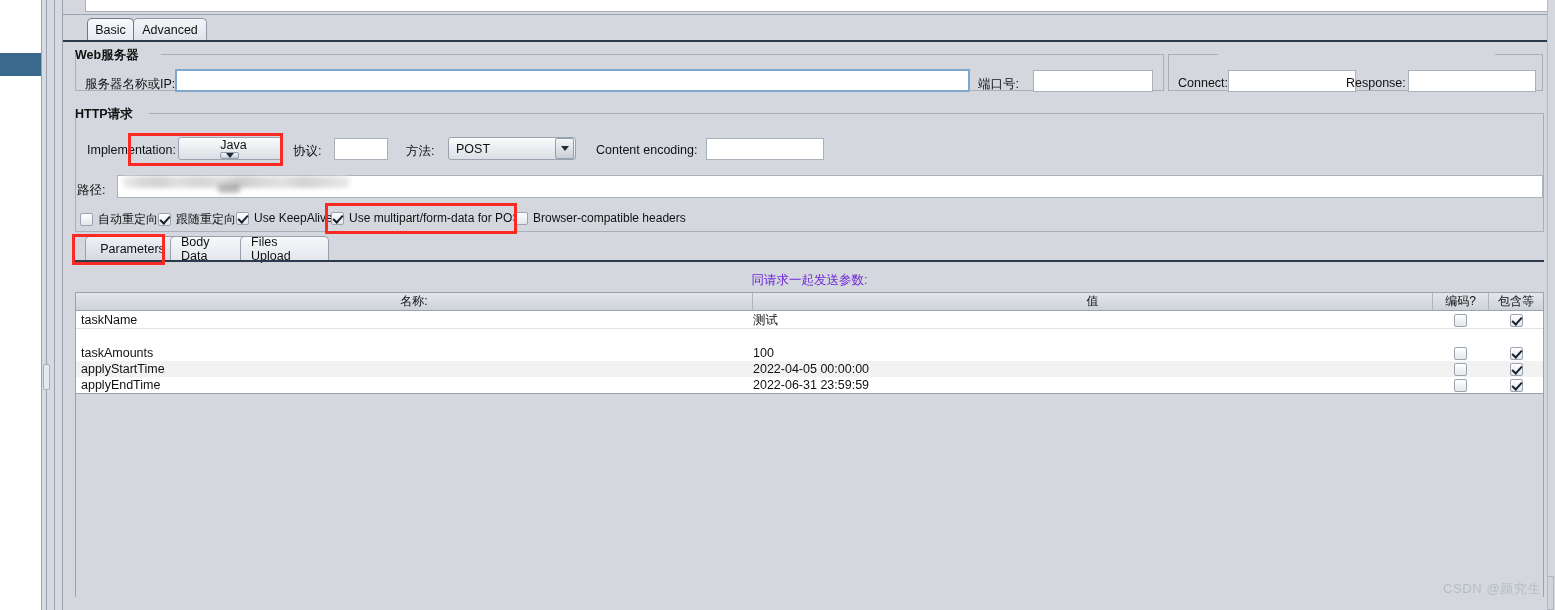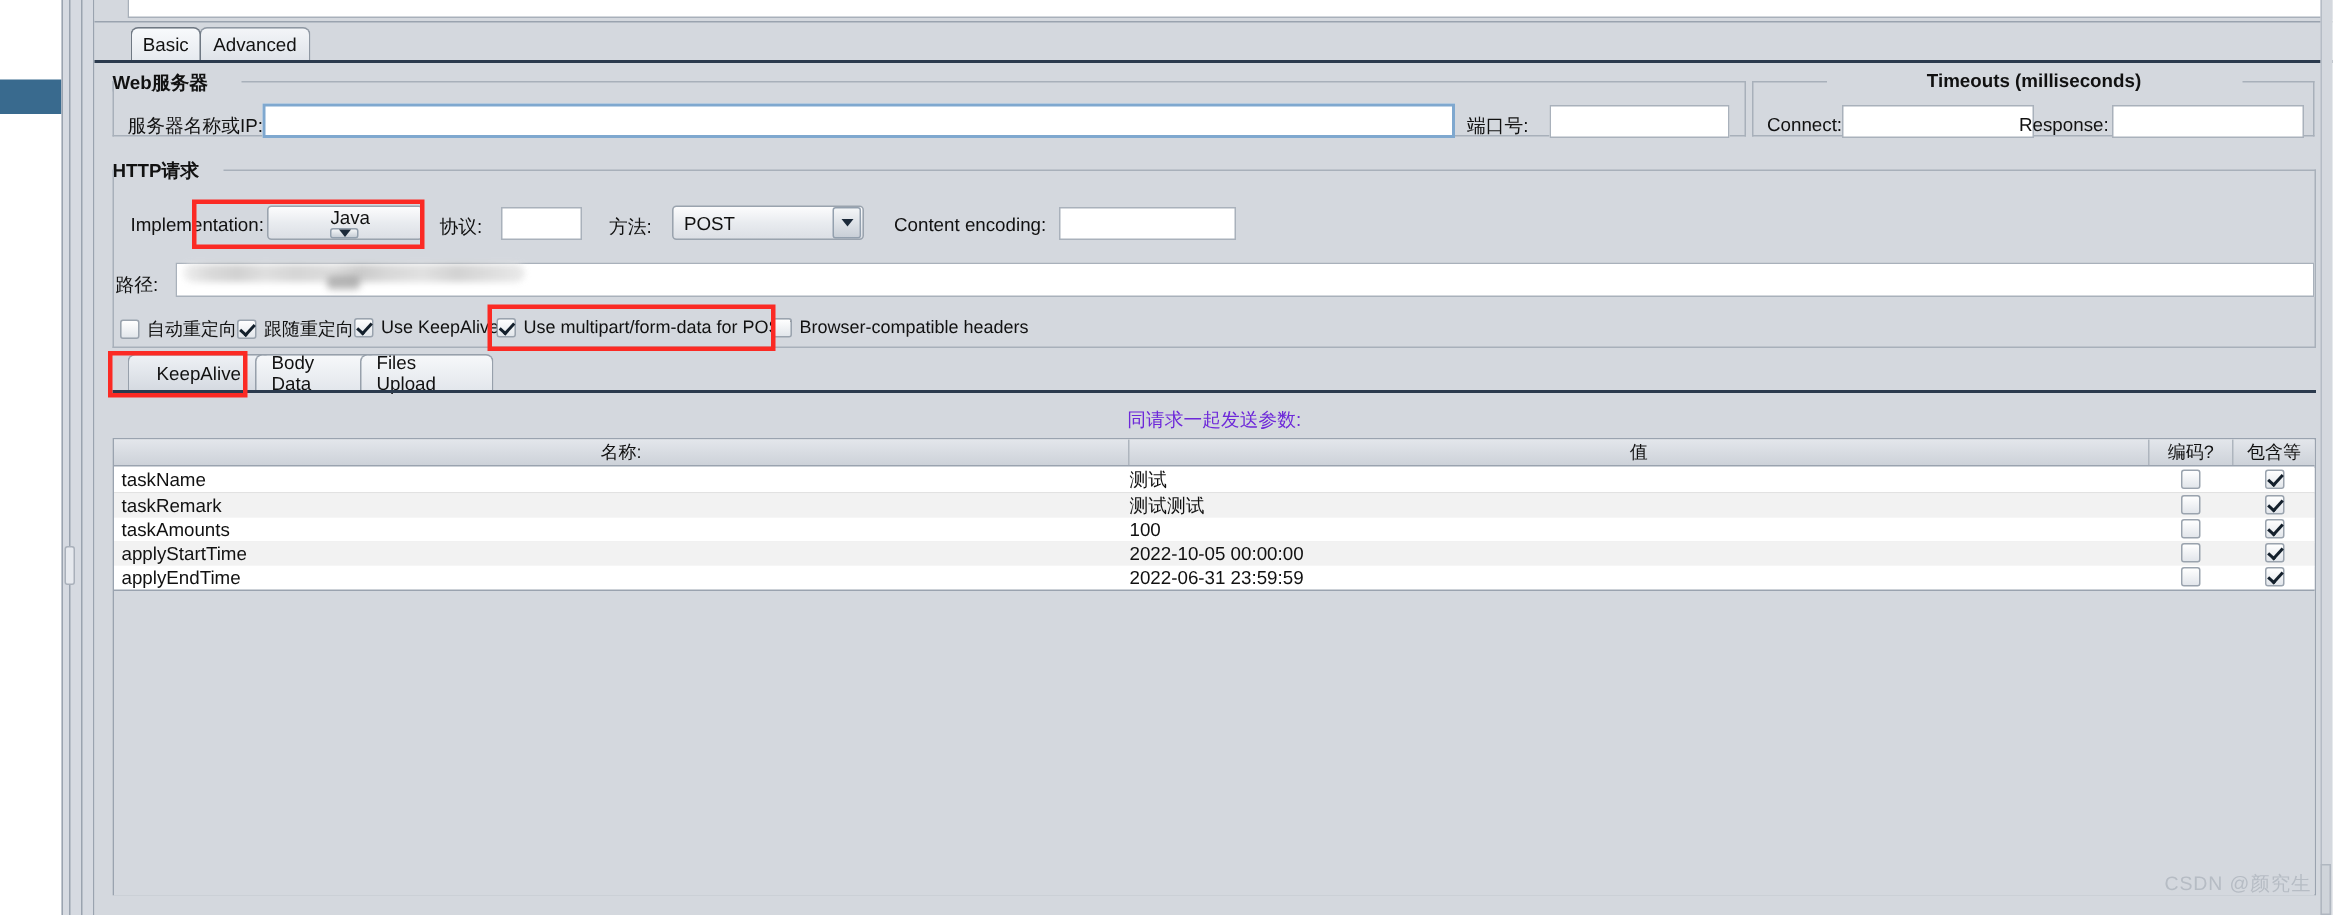--- a/index.html
+++ b/index.html
@@ -206,21 +206,20 @@
 
     <div class="lbl" style="left:22px; top:76px;">服务器名称或IP:</div>
     <div class="txt focus" style="left:112px; top:69px; width:795px; height:23px;">
       <span></span>
     </div>
     <div class="lbl" style="left:915px; top:76px;">端口号:</div>
     <div class="txt" style="left:970px; top:70px; width:120px; height:22px;">
       <span></span>
     </div>
 
-    <div class="sec-title" style="left:1105px; top:47px; width:376px; text-align:center;">Timeouts (milliseconds)</div>
     <div class="group-top-line" style="left:1105px; top:54px; width:50px;"></div>
     <div class="group-top-line" style="left:1432px; top:54px; width:48px;"></div>
     <div class="group-box" style="left:1105px; top:54px; width:375px; height:37px; border-top:none;"></div>
 
     <div class="lbl" style="left:1115px; top:76px;">Connect:</div>
     <div class="txt" style="left:1165px; top:70px; width:128px; height:22px;">
       <span></span>
     </div>
     <div class="lbl" style="left:1283px; top:76px;">Response:</div>
     <div class="txt" style="left:1345px; top:70px; width:128px; height:22px;">
@@ -277,21 +276,21 @@
     <div class="cbrow" style="left:268px; top:211px;">
       <span class="cb on"></span>
       <span class="cb-label">Use multipart/form-data for POST</span>
     </div>
     <div class="cbrow" style="left:452px; top:211px;">
       <span class="cb"></span>
       <span class="cb-label">Browser-compatible headers</span>
     </div>
 
     <div class="itab sel" style="left: 22px; width: 95px; top: 236px;">
-        <span>KeepAlive</span>
+        <span>Parameters</span>
       </div>
     <div class="itab" style="left: 107px; width: 80px; top: 236px;">
         <span>Body Data</span>
       </div>
     <div class="itab" style="left: 177px; width: 89px; top: 236px;">
         <span>Files Upload</span>
       </div>
 
     <div class="center-note" style="left:12px; top:272px; width:1469px;">同请求一起发送参数:</div>
 
@@ -304,39 +303,33 @@
       </div>
 
       <div class="trow white" style="top:19px;">
         <span class="cell-name">taskName</span>
         <span class="cell-val">测试</span>
         <span class="cell-cb" style="left:1378px;"><span class="cb"></span></span>
         <span class="cell-cb" style="left:1434px;"><span class="cb on"></span></span>
       </div>
       <div class="rowsep" style="top:35px;"></div>
 
-      <div class="trow alt" style="top:36px;">
-        <span class="cell-name">taskRemark</span>
-        <span class="cell-val">测试测试</span>
-        <span class="cell-cb" style="left:1378px;"><span class="cb"></span></span>
-        <span class="cell-cb" style="left:1434px;"><span class="cb on"></span></span>
-      </div>
       <div class="rowsep" style="top:52px;"></div>
 
       <div class="trow white" style="top:52px;">
         <span class="cell-name">taskAmounts</span>
         <span class="cell-val">100</span>
         <span class="cell-cb" style="left:1378px;"><span class="cb"></span></span>
         <span class="cell-cb" style="left:1434px;"><span class="cb on"></span></span>
       </div>
       <div class="rowsep" style="top:68px;"></div>
 
       <div class="trow alt" style="top:68px;">
         <span class="cell-name">applyStartTime</span>
-        <span class="cell-val">2022-10-05 00:00:00</span>
+        <span class="cell-val">2022-04-05 00:00:00</span>
         <span class="cell-cb" style="left:1378px;"><span class="cb"></span></span>
         <span class="cell-cb" style="left:1434px;"><span class="cb on"></span></span>
       </div>
       <div class="rowsep" style="top:84px;"></div>
 
       <div class="trow white" style="top:84px;">
         <span class="cell-name">applyEndTime</span>
         <span class="cell-val">2022-06-31 23:59:59</span>
         <span class="cell-cb" style="left:1378px;"><span class="cb"></span></span>
         <span class="cell-cb" style="left:1434px;"><span class="cb on"></span></span>

